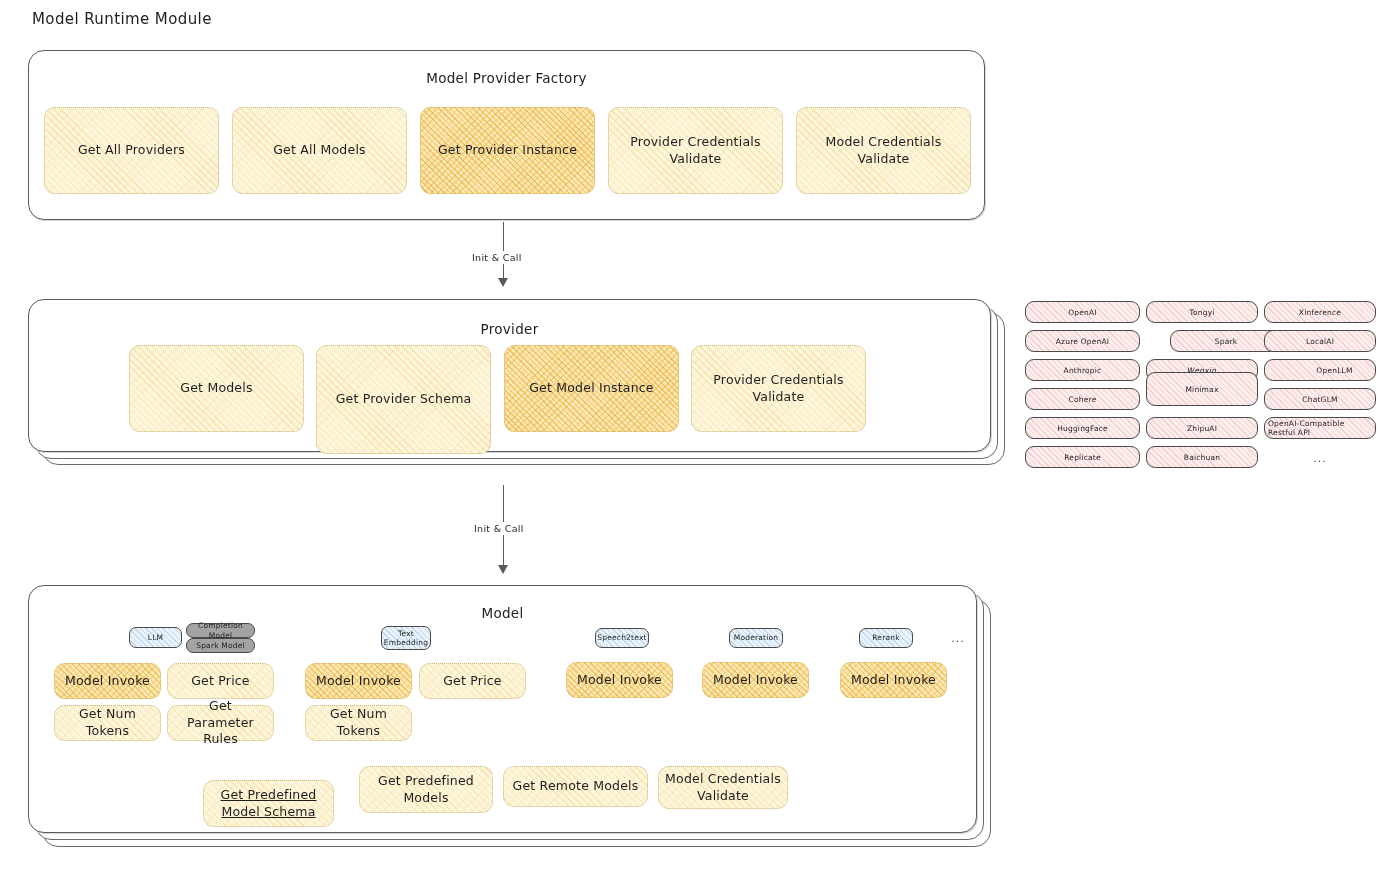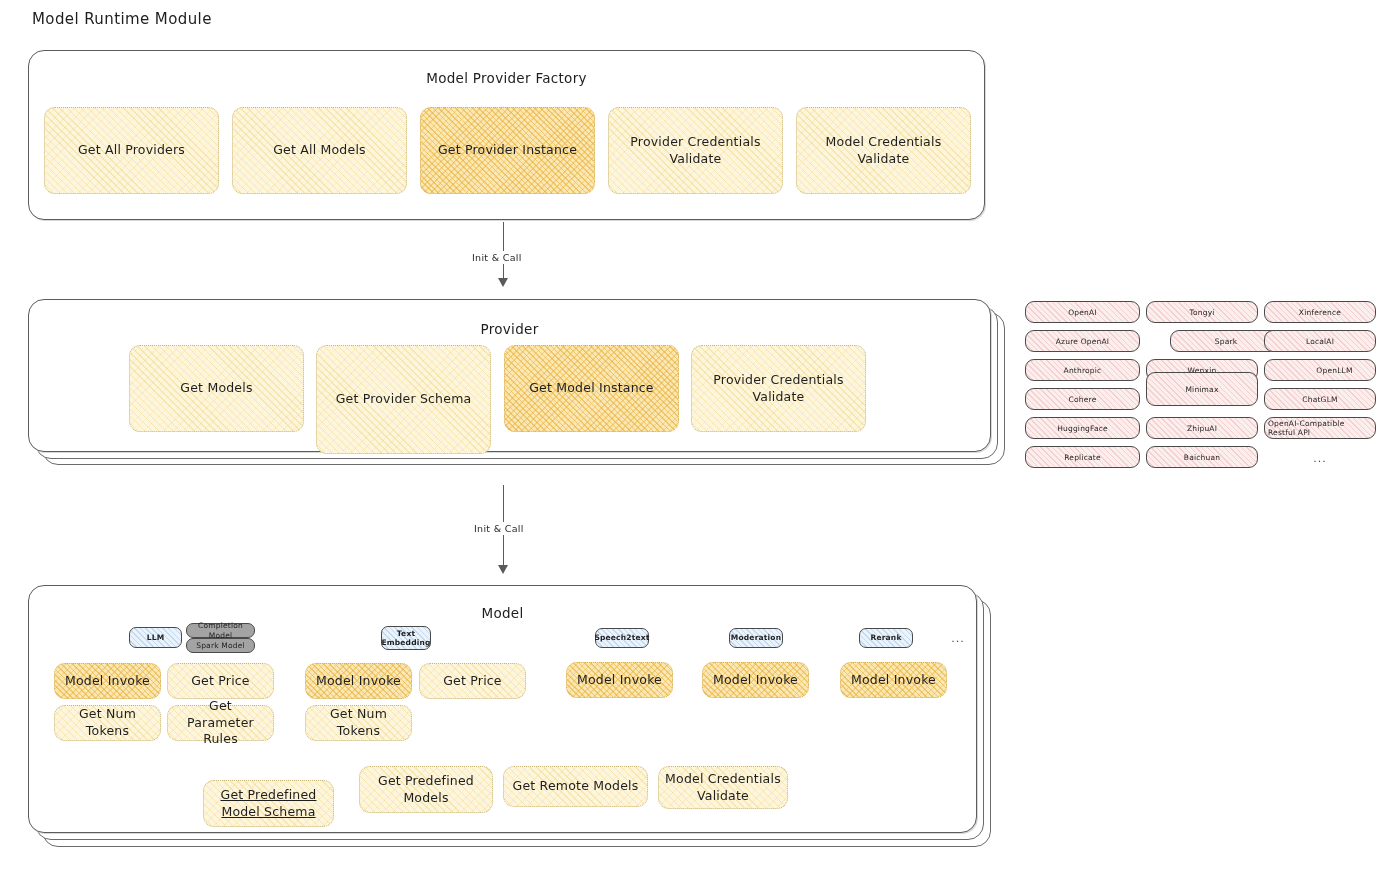--- a/index.html
+++ b/index.html
@@ -56,21 +56,20 @@
   
   .badge{
     position:absolute;box-sizing:border-box;border-radius:7px;
     display:flex;align-items:center;justify-content:center;text-align:center;
     font-size:7.5px;line-height:1.25;color:#1e1e1e;letter-spacing:.2px;
     border:1.1px solid #4a4a4a;padding:1px 3px;
   }
   .badge.blue{
     background-color:#eaf3fb;
     background-image:repeating-linear-gradient(45deg, rgba(120,170,215,.35) 0 1px, rgba(0,0,0,0) 1px 4px);
-    font-weight:bold;
   }
   .badge.white{background:#a3a3a3;}
 
   
   .pill{
     position:absolute;box-sizing:border-box;border-radius:9px;
     border:1.1px solid #4a4a4a;
     background-color:#fdeeee;
     background-image:repeating-linear-gradient(45deg, rgba(226,150,150,.35) 0 1px, rgba(0,0,0,0) 1px 4px);
     display:flex;align-items:center;justify-content:center;text-align:left;
@@ -123,21 +122,21 @@
 
 <div class="pill" style="left:1025px;top:301px;width:115px;height:22px;">OpenAI</div>
 <div class="pill" style="left:1025px;top:330px;width:115px;height:22px;">Azure OpenAI</div>
 <div class="pill" style="left:1025px;top:359px;width:115px;height:22px;">Anthropic</div>
 <div class="pill" style="left:1025px;top:388px;width:115px;height:22px;">Cohere</div>
 <div class="pill" style="left:1025px;top:417px;width:115px;height:22px;">HuggingFace</div>
 <div class="pill" style="left:1025px;top:446px;width:115px;height:22px;">Replicate</div>
 
 <div class="pill" style="left:1146px;top:301px;width:112px;height:22px;">Tongyi</div>
 <div class="pill" style="left:1146px;top:330px;width:112px;height:22px;margin-left:24px;">Spark</div>
-<div class="pill" style="left:1146px;top:359px;width:112px;height:22px;">Wenxin</div>
+<div class="pill" style="left:1146px;top:359px;width:112px;height:22px;font-style:italic;">Wenxin</div>
 <div class="pill" style="left:1146px;top:372px;width:112px;height:34px;">Minimax</div>
 <div class="pill" style="left:1146px;top:417px;width:112px;height:22px;">ZhipuAI</div>
 <div class="pill" style="left:1146px;top:446px;width:112px;height:22px;">Baichuan</div>
 
 <div class="pill" style="left:1264px;top:301px;width:112px;height:22px;">Xinference</div>
 <div class="pill" style="left:1264px;top:330px;width:112px;height:22px;">LocalAI</div>
 <div class="pill" style="left:1264px;top:359px;width:112px;height:22px;padding-left:32px;">OpenLLM</div>
 <div class="pill" style="left:1264px;top:388px;width:112px;height:22px;">ChatGLM</div>
 <div class="pill" style="left:1264px;top:417px;width:112px;height:22px;">OpenAI-Compatible Restful API</div>
 <div class="ellipsis-text" style="left:1264px;top:450px;width:112px;height:16px;">...</div>

